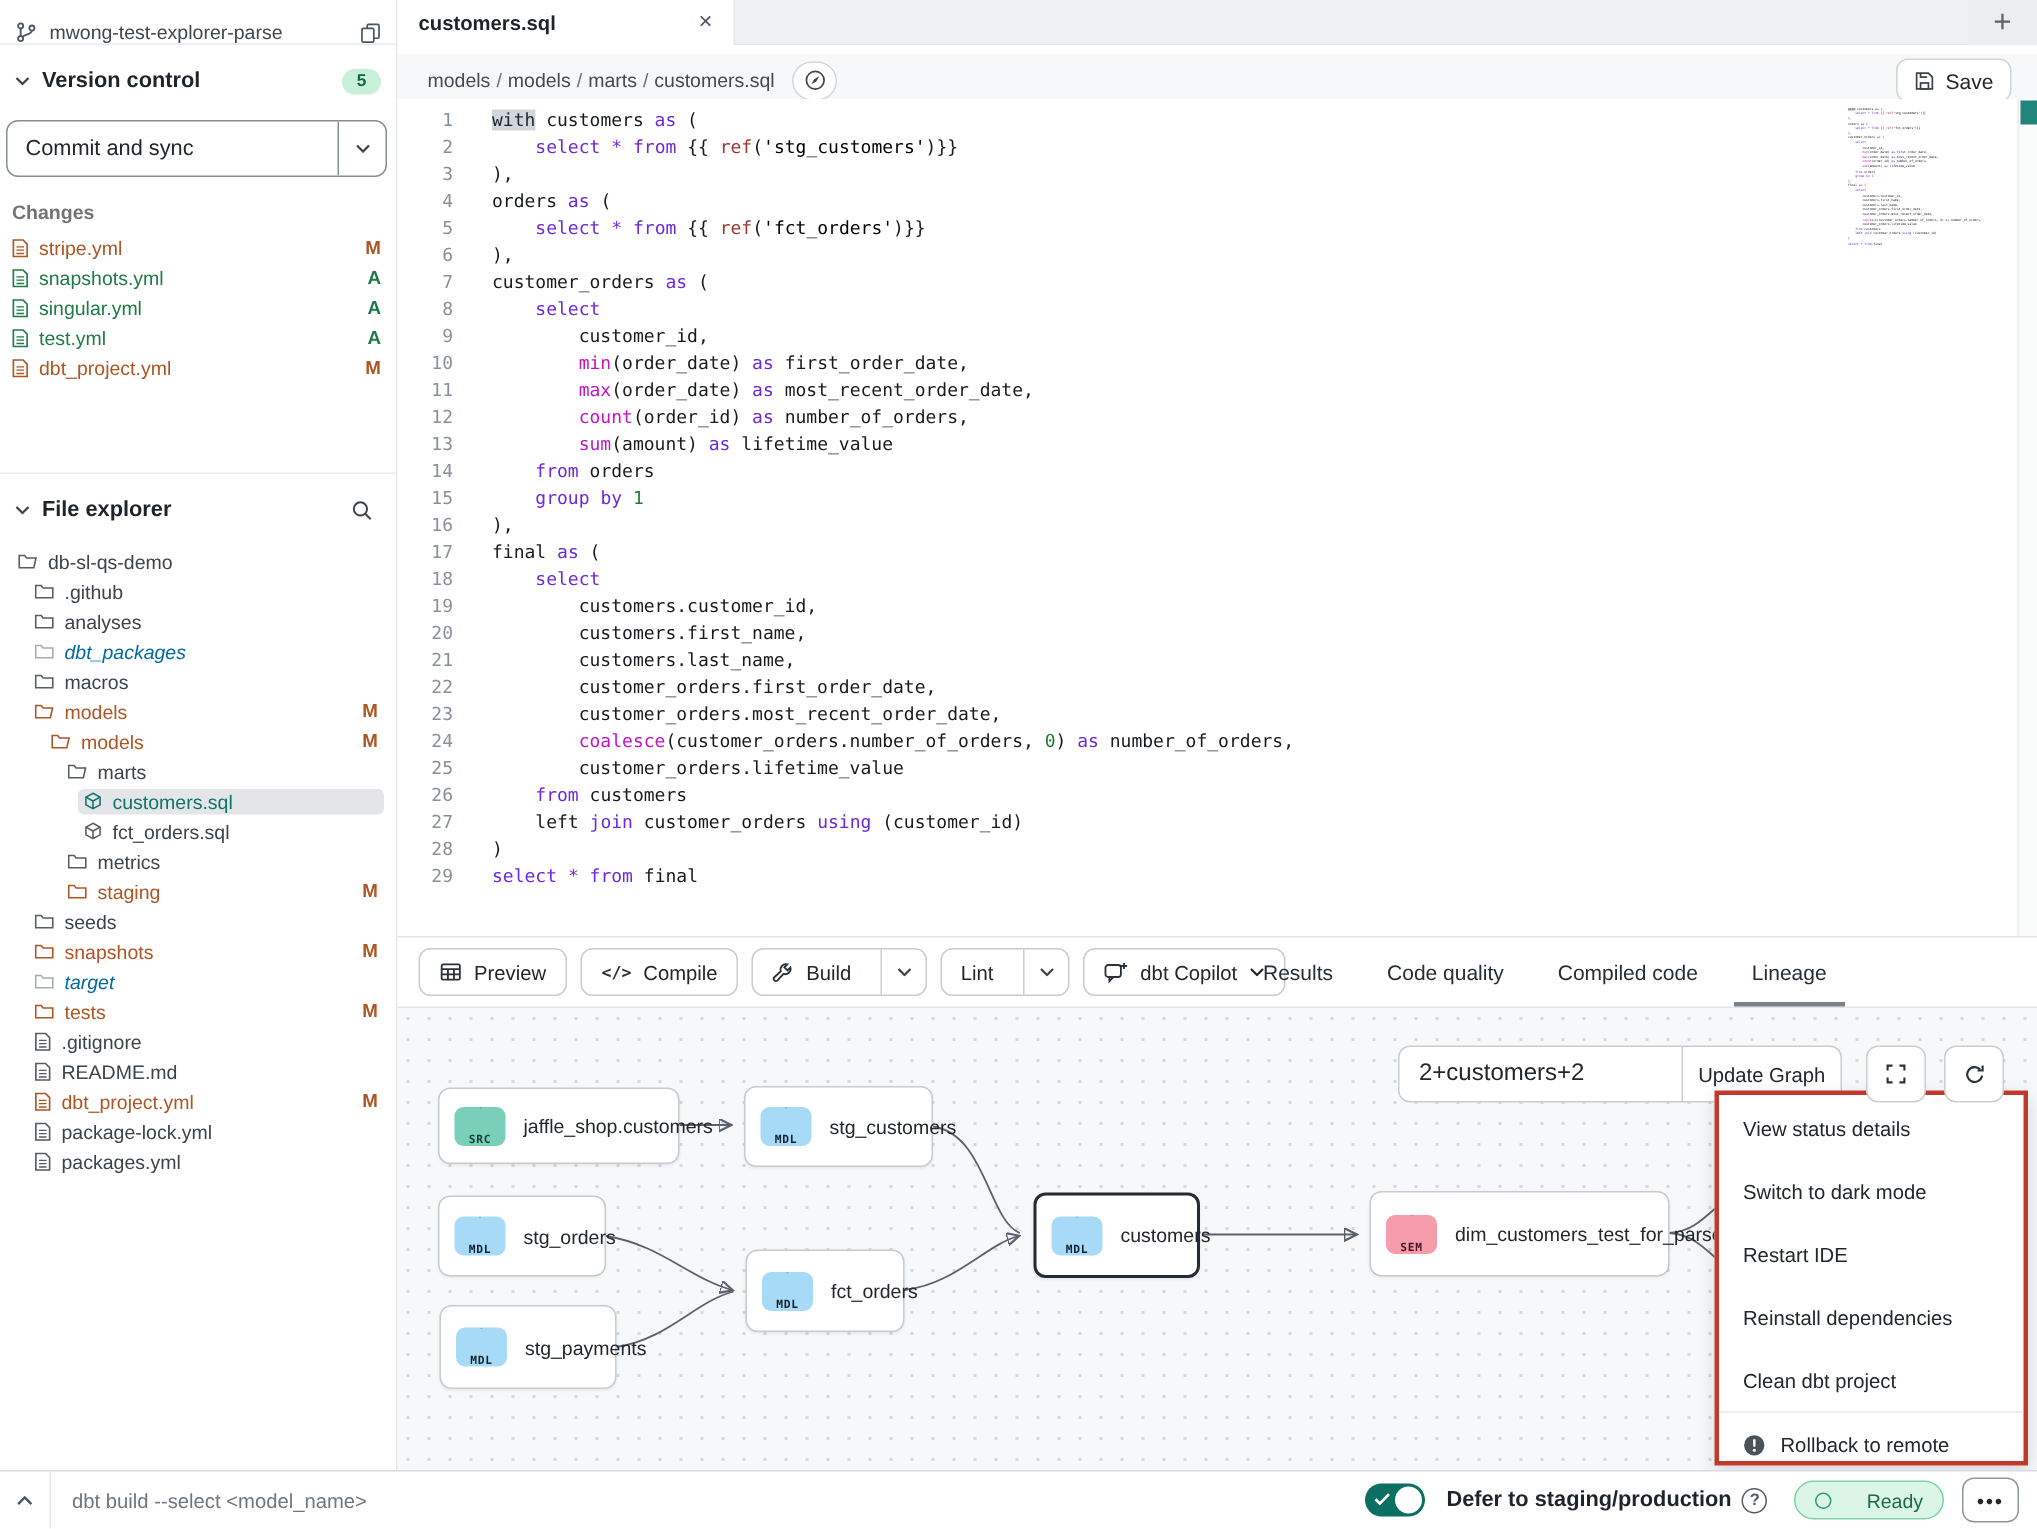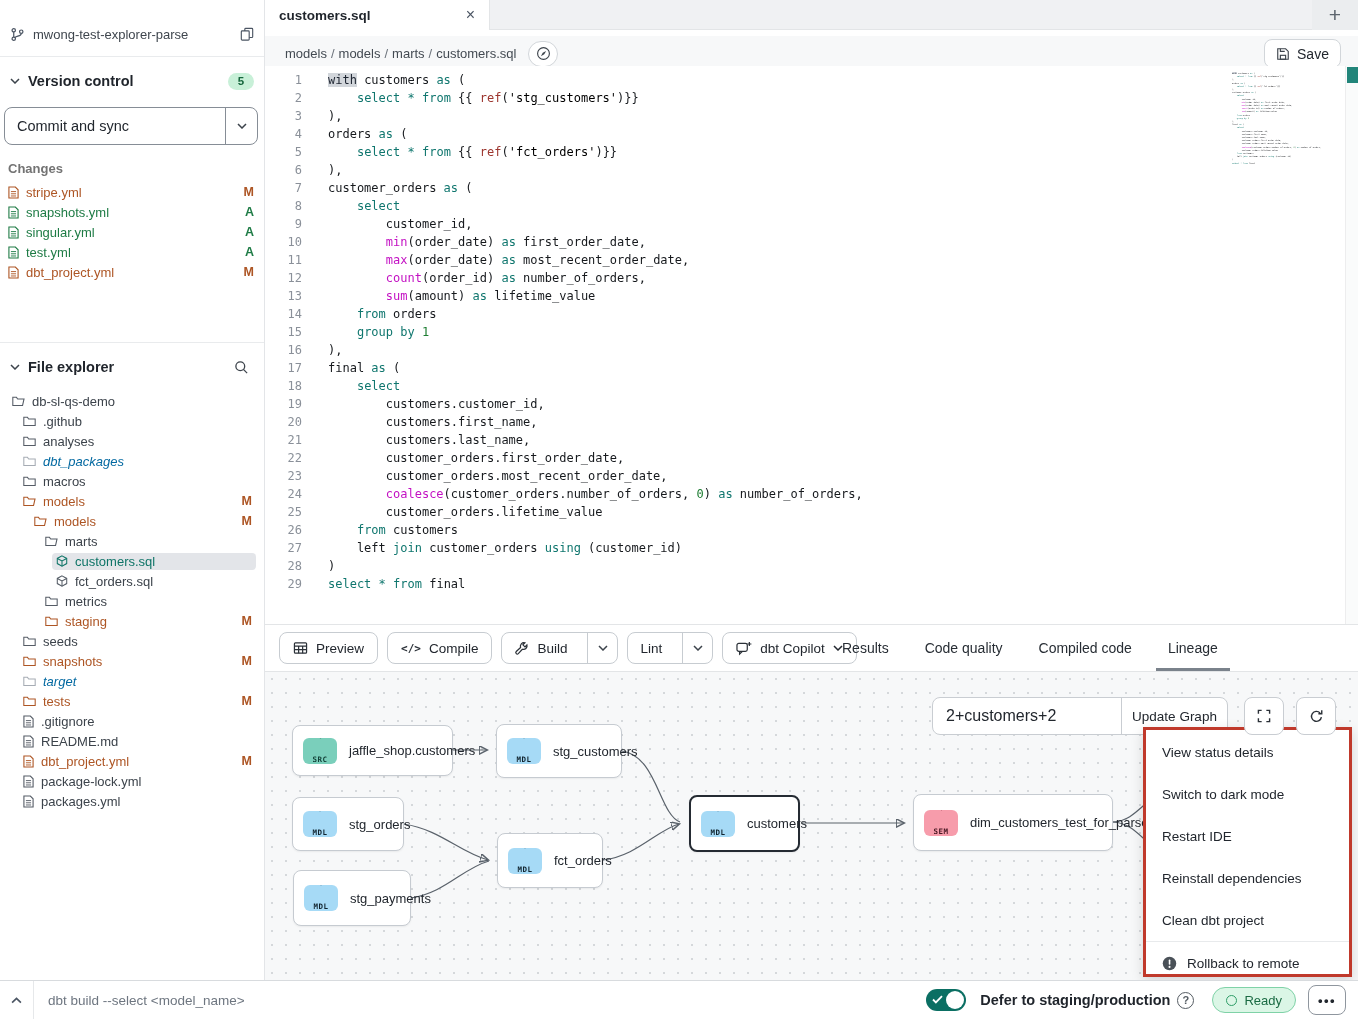--- a/index.html
+++ b/index.html
@@ -3,22 +3,22 @@
 <meta charset="utf-8">
 <style>
   * { box-sizing: border-box; margin: 0; padding: 0; }
   html, body { width: 1358px; height: 1019px; overflow: hidden; background: #fff;
     font-family: "Liberation Sans", sans-serif; color: #22272e; }
   #app { position: relative; width: 1358px; height: 1019px; background: #fff; }
 
   
   #sidebar { position: absolute; left: 0; top: 0; width: 265px; height: 980px;
     background: #fff; border-right: 1px solid #e3e5e8; }
-  .branch-row { height: 30px; display: flex; align-items: flex-start; gap: 8px;
-    padding: 0 10px; border-bottom: 1px solid #e9ebed; color: #3f464e; font-size: 13px; margin-top: 27px; }
+  .branch-row { height: 30px; display: flex; align-items: flex-end; gap: 8px;
+    padding: 0 10px; border-bottom: 1px solid #e9ebed; color: #3f464e; font-size: 13px; }
   .branch-row .ic { color: #4b5563; display: flex; }
   .branch-row .copy { margin-left: auto; color: #4b5563; display: flex; cursor: pointer; }
   .sec-header { margin: 12px 10px 0 10px; height: 24px; display: flex; align-items: center; gap: 8px; }
   .sec-header .title { font-weight: bold; font-size: 14.5px; color: #1f242b; }
   .sec-header .ic { color: #3c434b; display: flex; }
   .badge-pill { margin-left: auto; min-width: 26px; height: 17px; border-radius: 9px;
     background: #c8f0d8; color: #15663c; font-size: 11.5px; font-weight: bold;
     display: flex; align-items: center; justify-content: center; }
   .commit-btn { margin: 14px 6px 0 4px; height: 38px; background: #fff;
     border: 1px solid #868d96; border-radius: 8px; display: flex; overflow: hidden; }
@@ -65,21 +65,21 @@
     background: #fff; display: flex; align-items: center; justify-content: center; gap: 7px;
     font-size: 14px; color: #22272e; cursor: pointer; }
   .save-btn .ic { display: flex; color: #3c434b; }
 
   
   #editor { position: absolute; left: 0; top: 66px; width: 1093px; height: 558px; background: #fff; overflow: hidden; }
   #code-lines { position: absolute; left: 0; top: 5px; font-family: "DejaVu Sans Mono", monospace; font-size: 12px; }
   .code-line { height: 18px; display: flex; line-height: 18px; white-space: pre; }
   .code-line .ln { display: inline-block; width: 37px; text-align: right; color: #8a9099; flex: none; }
   .code-line .lt { margin-left: 26px; }
-  .tk-k { color: #0f766e; } .tk-f { color: #c311c3; } .tk-s { color: #000000; }
+  .tk-k { color: #6d28d9; } .tk-f { color: #c311c3; } .tk-s { color: #000000; }
   .tk-r { color: #9c352e; } .tk-n { color: #1d7d32; } .tk-t { color: #16191d; }
   .tk-w { color: #1d2430; background: #d2d6db; }
   #minimap { position: absolute; left: 967px; top: 6px; width: 64px;
     font-family: "DejaVu Sans Mono", monospace; font-size: 2px; line-height: 3.2px; white-space: pre; }
   #scroll-rail { position: absolute; right: 0; top: 0; width: 13px; height: 558px;
     background: #fafbfb; border-left: 1px solid #ededee; }
   #scroll-rail .thumb { position: absolute; left: 1px; top: 1px; width: 11px; height: 16px; background: #22857a; }
 
   
   #actionbar { position: absolute; left: 0; top: 624px; width: 1093px; height: 48px; background: #fff;
@@ -140,21 +140,21 @@
     align-items: center; justify-content: center; color: #4b5563; cursor: pointer; }
   #command-input { margin-left: 14px; font-size: 13.5px; color: #6e7680; cursor: text; }
   .sb-right { margin-left: auto; display: flex; align-items: center; padding-right: 12px; }
   .toggle { width: 40px; height: 22px; border-radius: 11px; background: #0b6f63; position: relative; cursor: pointer; flex: none; }
   .toggle .knob { position: absolute; right: 2px; top: 2px; width: 18px; height: 18px; border-radius: 50%; background: #fff; }
   .toggle .chk { position: absolute; left: 6px; top: 6px; color: #fff; display: flex; }
   .defer-label { margin-left: 14px; font-weight: bold; font-size: 14.5px; color: #1f242b; }
   .help-ic { margin-left: 7px; width: 17px; height: 17px; border: 1.3px solid #555c63; border-radius: 50%;
     display: flex; align-items: center; justify-content: center; font-size: 11px; font-weight: bold; color: #555c63; }
   .ready-pill { margin-left: 18px; height: 26px; border-radius: 13px; background: #dbf6e6;
-    border: 1px solid #7fd2a7; display: flex; align-items: center; gap: 7px; padding: 0 13px; }
+    border: 1px solid #7fd2a7; display: flex; align-items: center; gap: 23px; padding: 0 13px; }
   .ready-pill .dot { width: 11px; height: 11px; border: 1.6px solid #2f9e68; border-radius: 50%; }
   .ready-pill .txt { font-size: 13px; color: #1b6b44; }
   .more-btn { margin-left: 12px; width: 38px; height: 30px; border: 1px solid #8f969e; border-radius: 8px;
     background: #fff; display: flex; align-items: center; justify-content: center;
     font-weight: bold; letter-spacing: 1.5px; color: #22272e; font-size: 13px; cursor: pointer; }
 </style>
 </head>
 <body>
 
 <div id="app">

